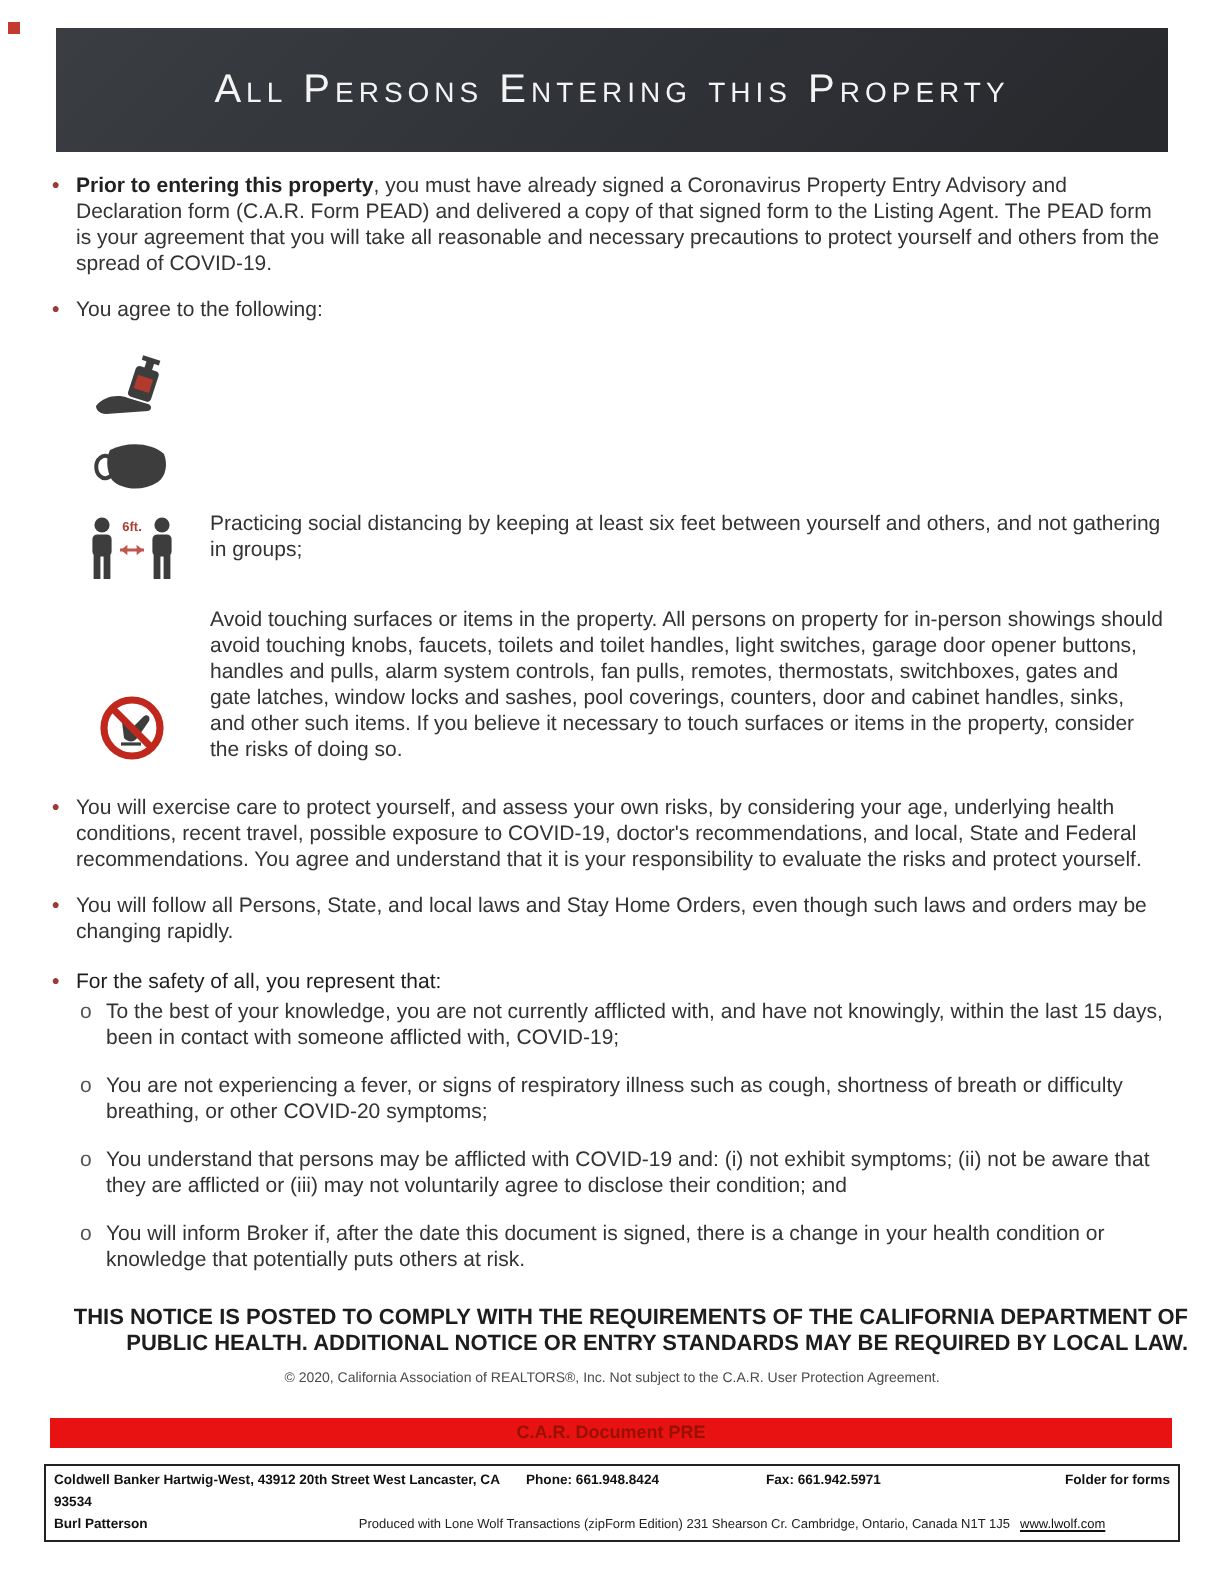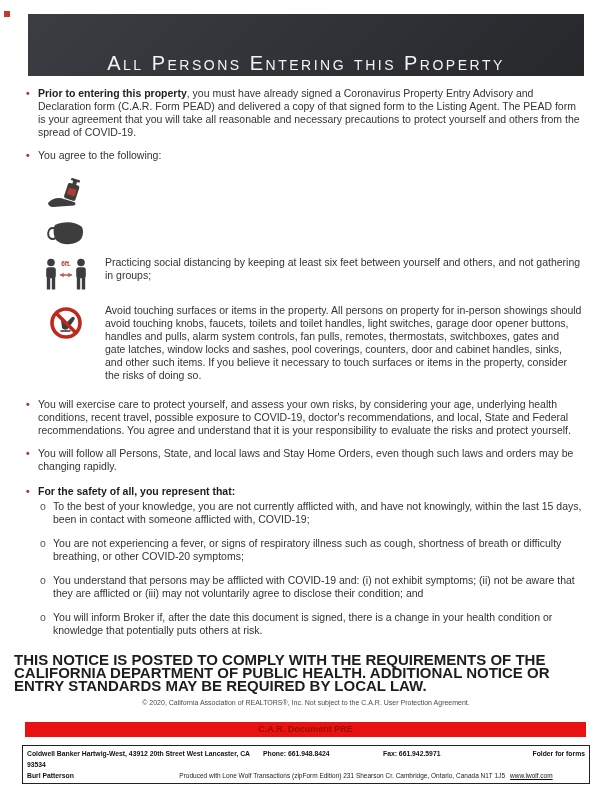--- a/index.html
+++ b/index.html
@@ -1,37 +1,37 @@
 <!DOCTYPE html>
 <html><head>
 <meta charset="utf-8">
 <style>
   html,body{margin:0;padding:0;}
   body{width:612px;font-family:"Liberation Sans",sans-serif;background:#ffffff;}
   .page{position:relative;width:612px;height:792px;background:#ffffff;overflow:hidden;}
   .corner-mark{position:absolute;left:4px;top:11px;width:6px;height:6px;background:#c23b2e;}
   .banner{margin:14px 28px 11px 28px;height:62px;background:linear-gradient(135deg,#3a3d42,#26282c);
-    color:#f4f4f4;text-align:center;display:flex;flex-direction:column;justify-content:flex-end;
+    color:#f4f4f4;text-align:center;display:flex;flex-direction:column;justify-content:center;
     font-variant:small-caps;font-size:20px;letter-spacing:2.5px;line-height:26px;}
   .content{padding:0 30px 0 26px;color:#333;font-size:10.5px;line-height:13px;}
   .bullet-row{display:flex;margin-bottom:10px;}
   .bmark{width:12px;flex:none;color:#9e3a38;font-weight:bold;}
   .btext{margin:0;flex:1;}
   b.lead{color:#222;}
   .icon-row{display:flex;margin-bottom:10px;}
   .icon-cell{width:79px;flex:none;display:flex;justify-content:center;align-items:flex-start;padding-top:1px;}
   .icon-text{flex:1;margin:0;}
-  .row-notouch{margin-bottom:16px;}
+  .row-notouch{margin-bottom:16px;align-items:flex-end;}
   .row-social{margin-bottom:12px;}
-  .safety-head .btext{font-weight:bold;color:#1d1d1d;}
+  .safety-head .btext{font-weight:normal;color:#1d1d1d;}
   .safety-head{margin-bottom:2px;}
   .sub-row{display:flex;margin:0 0 11px 14px;}
   .smark{width:13px;flex:none;color:#555;}
   .sub-last{margin-bottom:16px;}
-  .notice{margin:0 18px 2px 14px;text-align:left;font-weight:bold;color:#1d1d1d;font-size:15px;line-height:13px;}
+  .notice{margin:0 18px 2px 14px;text-align:right;font-weight:bold;color:#1d1d1d;font-size:11px;line-height:13px;}
   .copyright{text-align:center;font-size:7px;color:#4a4a4a;margin-bottom:4px;}
   .stamp-bar{margin:16px 26px 8px 25px;height:15px;background:#e81212;color:#991000;
     text-align:center;font-size:9px;line-height:15px;font-weight:bold;}
   .footer-box{margin:0 22px;border:1.5px solid #222;padding:2px 4px;font-size:6.8px;line-height:11px;color:#111;}
   .f-row{display:flex;align-items:baseline;}
   .f-office{font-weight:bold;flex:1;}
   .f-phone{font-weight:bold;width:120px;}
   .f-fax{font-weight:bold;width:110px;}
   .f-folder{font-weight:bold;width:92px;text-align:right;}
   .f-agent{font-weight:bold;width:120px;}

